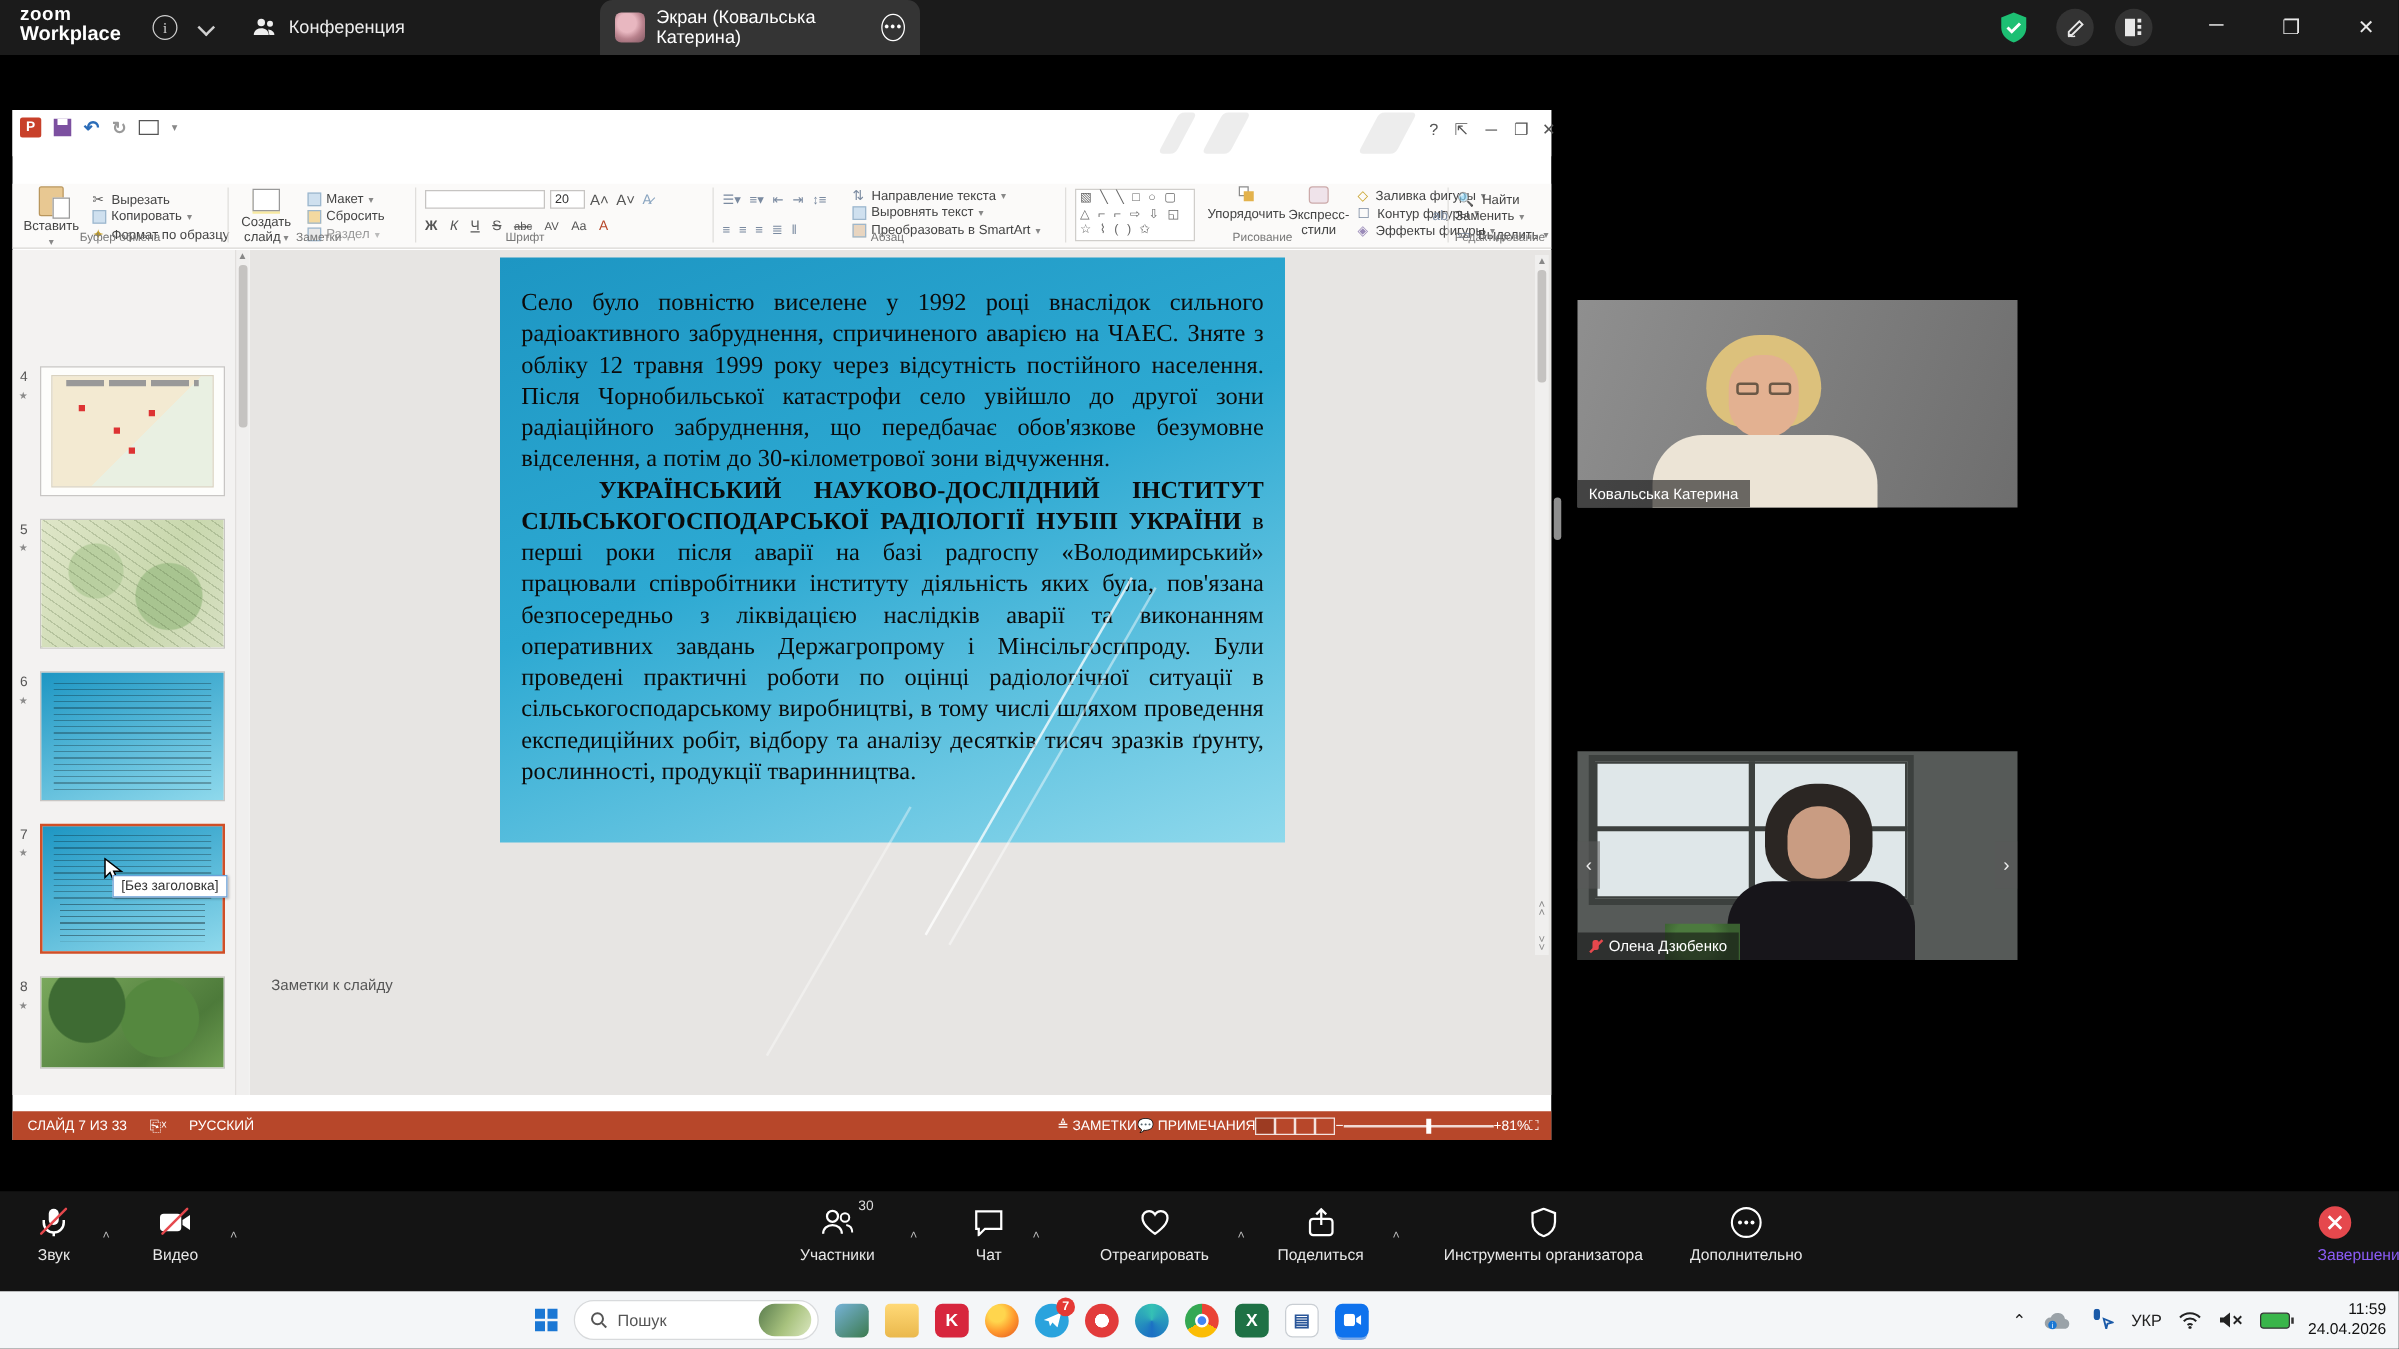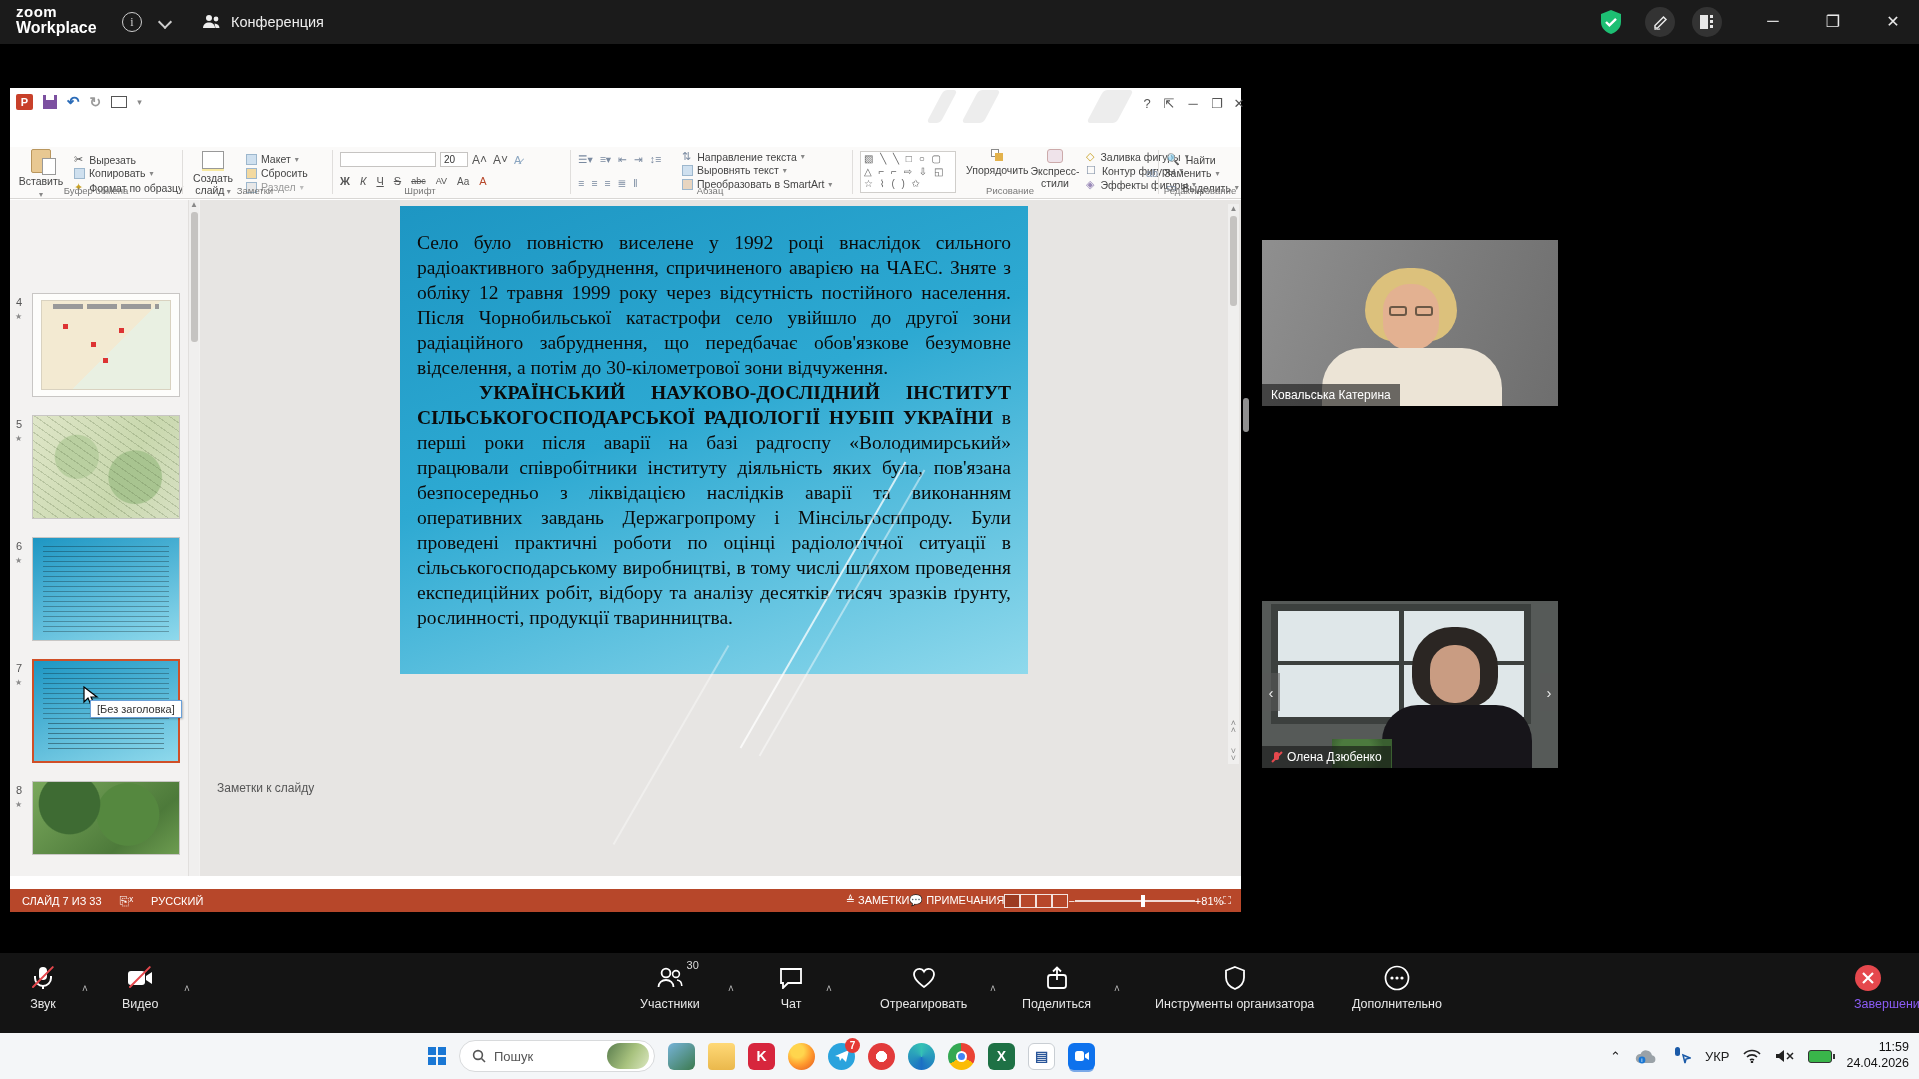--- a/index.html
+++ b/index.html
@@ -78,21 +78,21 @@
   .nav-btn { position:absolute; right:1px; width:13px; height:16px; color:#8a8a8a; font-size:9px; line-height:7px; text-align:center; }
   
   .statusbar { position:absolute; left:0; bottom:0; width:100%; height:23px; background:#b7472a; color:#fff; font-size:11px; display:flex; align-items:center; }
   .sb-left { display:flex; align-items:center; gap:18px; padding-left:12px; }
   .sb-right { margin-left:auto; display:flex; align-items:center; padding-right:10px; }
   .sb-viewic { width:16px; height:14px; border:1px solid rgba(255,255,255,.85); display:inline-block; }
   .sb-viewic.on { background:#9c3b22; }
   .zoom-slider { width:120px; height:2px; background:rgba(255,255,255,.8); position:relative; }
   .zoom-knob { position:absolute; left:55%; top:-5px; width:4px; height:12px; background:#fff; }
   
-  .video { position:absolute; width:296px; background:#777; overflow:hidden; }
+  .video { position:absolute; width:352px; background:#777; overflow:hidden; }
   .nametag { position:absolute; left:0; bottom:0; background:rgba(20,20,20,.6); color:#fff; font-size:12px; padding:4px 9px; display:flex; align-items:center; gap:5px; }
   .mic-off-ic { width:11px; height:11px; position:relative; }
   .mic-off-ic:before { content:""; position:absolute; left:3px; top:0; width:5px; height:8px; background:#e5484d; border-radius:2px; }
   .mic-off-ic:after { content:""; position:absolute; left:-1px; top:4px; width:14px; height:2px; background:#e5484d; transform:rotate(-45deg); }
   .vchev { position:absolute; top:72px; width:18px; height:38px; background:rgba(90,90,90,.55); color:#eee; font-size:15px; display:flex; align-items:center; justify-content:center; }
   
   #ztoolbar { position:absolute; left:0; top:953px; width:1919px; height:80px; background:#141414; color:#e8e8e8; }
   .titem { position:absolute; top:12px; display:flex; flex-direction:column; align-items:center; gap:6px; font-size:12.5px; color:#e8e8e8; }
   .ticon { width:26px; height:26px; position:relative; display:flex; align-items:center; justify-content:center; }
   .tchev { position:absolute; top:18px; font-size:10px; color:#bdbdbd; }
@@ -123,20 +123,25 @@
   <div class="circle-btn info-circle">i</div>
   <div class="chev-down"></div>
   <div class="meeting-tab">
     <svg width="20" height="16" viewBox="0 0 20 16">
         <circle cx="7" cy="4" r="3" fill="#eee"></circle>
         <circle cx="14" cy="5" r="2.4" fill="#eee"></circle>
         <path d="M1 14c0-3.5 2.7-5.5 6-5.5s6 2 6 5.5z" fill="#eee"></path>
         <path d="M12.5 9.6c2.8.2 5 1.8 5 4.4h-4" fill="#eee"></path>
       </svg>
     <span>Конференция</span>
+  </div>
+  <div class="share-tab">
+    <div class="share-avatar"></div>
+    <span>Экран (Ковальська Катерина)</span>
+    <span class="ellipsis-circle">•••</span>
   </div>
   <svg class="abs" style="left:1598px; top:9px" width="26" height="26" viewBox="0 0 26 26">
     <path d="M13 1l10 4v8c0 6-4.5 10-10 12C7.5 23 3 19 3 13V5z" fill="#1dbf73"></path>
     <path d="M8 13l3.4 3.4L18 9.8" stroke="#fff" stroke-width="2.4" fill="none"></path>
   </svg>
   <div class="top-right-ic" style="left:1645px">
     <svg width="15" height="15" viewBox="0 0 15 15">
         <path d="M2 10.5L10.5 2l2.5 2.5L4.5 13H2z" fill="none" stroke="#e8e8e8" stroke-width="1.5"></path>
         <path d="M1.5 14.5c2-1.5 3.5.8 5.5-.8" stroke="#e8e8e8" stroke-width="1.2" fill="none"></path>
       </svg>

